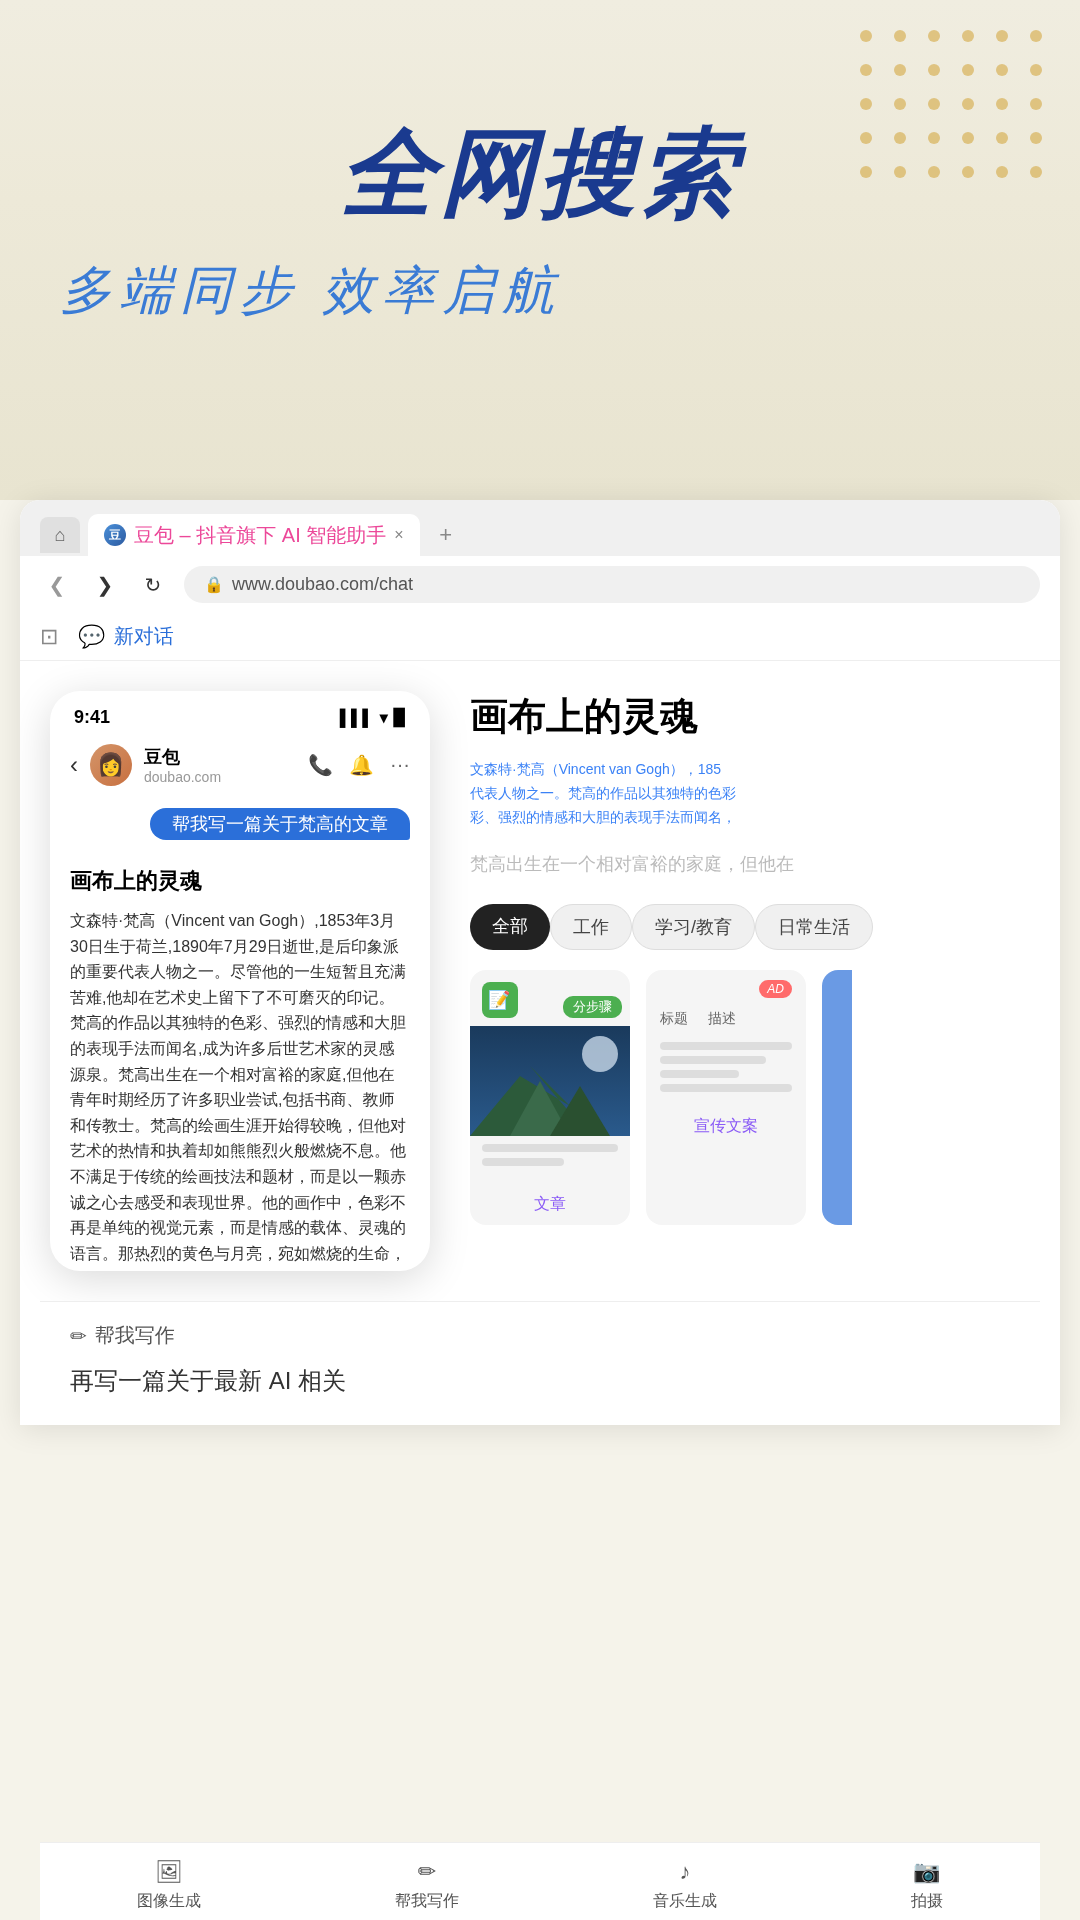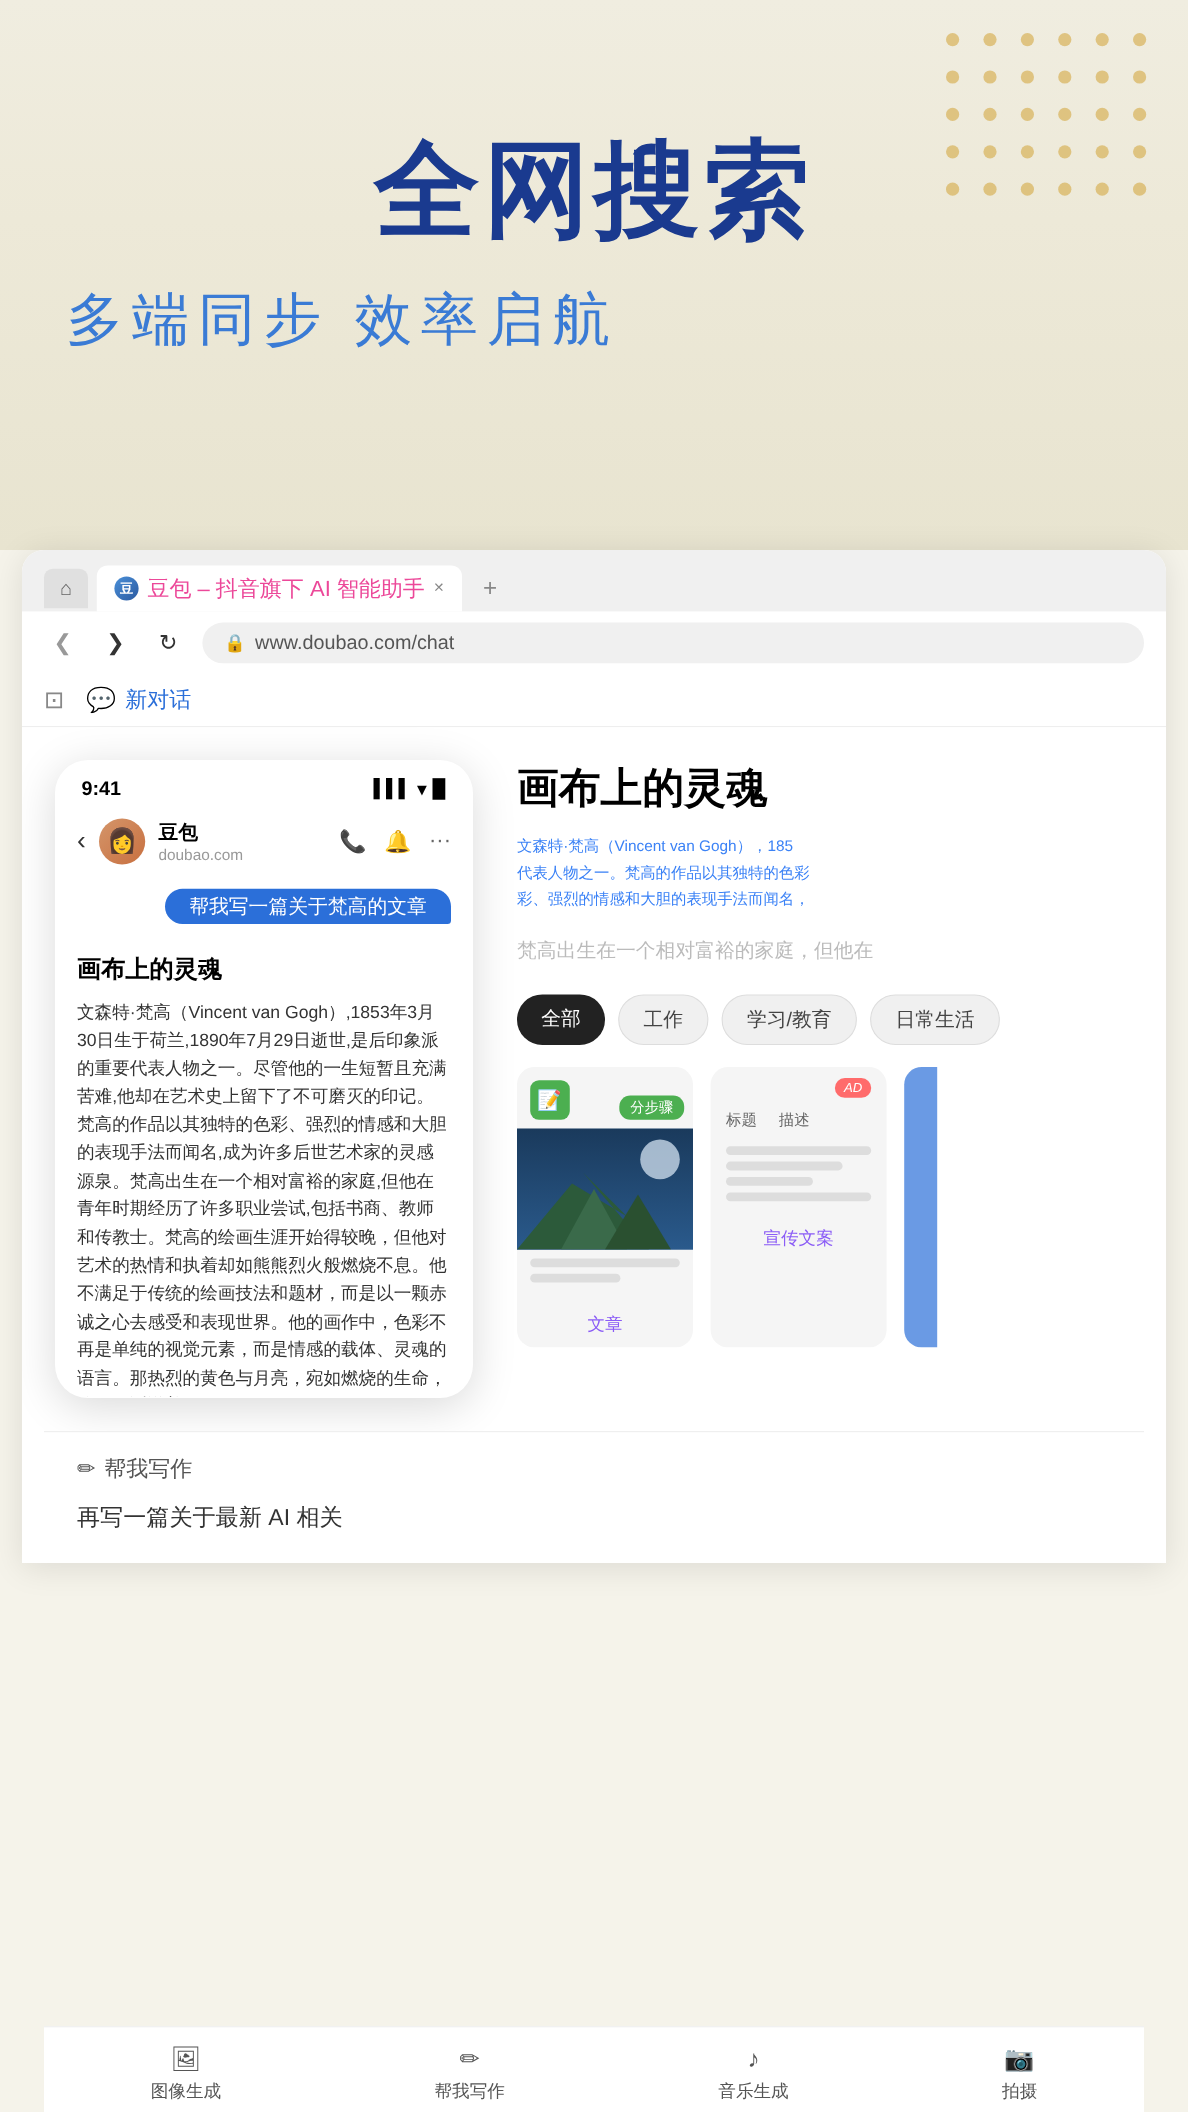--- a/index.html
+++ b/index.html
@@ -13,20 +13,21 @@
       overflow-x: hidden;
     }
 
     
     .hero {
       width: 100%;
       background: linear-gradient(180deg, #f0ede0 0%, #ede9d8 40%, #e8e4d0 100%);
       padding: 120px 60px 80px 60px;
       position: relative;
       min-height: 500px;
+      font-style: italic;
     }
 
     .dots-decoration {
       position: absolute;
       top: 30px;
       right: 30px;
       display: grid;
       grid-template-columns: repeat(6, 20px);
       grid-template-rows: repeat(5, 20px);
       gap: 14px;
@@ -343,21 +344,21 @@
     .article-body-faded {
       font-size: 18px;
       line-height: 1.7;
       color: #bbb;
       margin-bottom: 24px;
     }
 
     
     .feature-tabs {
       display: flex;
-      gap: 12px;
+      gap: 0;
       margin-bottom: 20px;
       flex-wrap: wrap;
     }
 
     .feature-tab {
       padding: 10px 22px;
       border-radius: 24px;
       font-size: 18px;
       cursor: pointer;
     }
@@ -493,21 +494,21 @@
 
     .help-write-title {
       font-size: 20px;
       color: #555;
       display: flex;
       align-items: center;
       gap: 8px;
     }
 
     .rewrite-prompt {
-      font-size: 21px;
+      font-size: 24px;
       color: #333;
       padding: 16px 0 8px;
     }
 
     
     .bottom-nav {
       background: white;
       border-top: 1px solid #eee;
       display: flex;
       justify-content: space-around;

